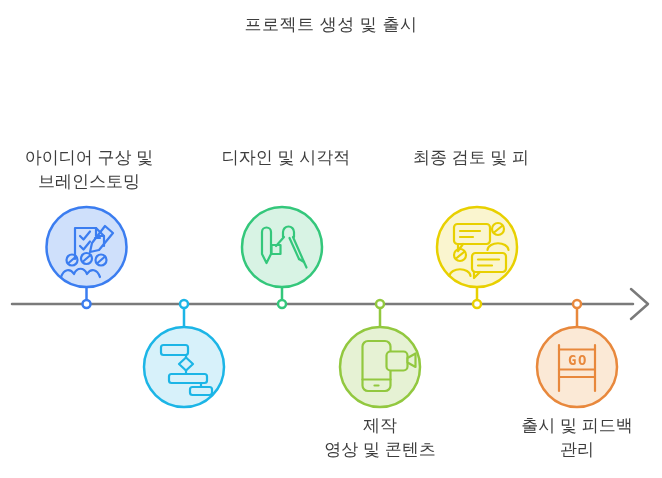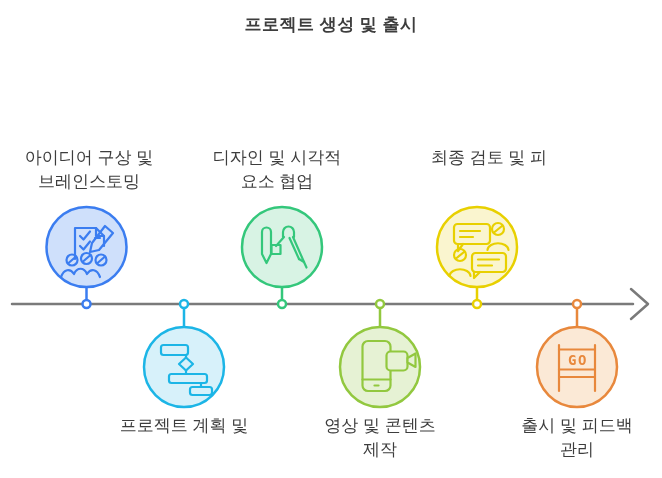--- a/index.html
+++ b/index.html
@@ -5,21 +5,21 @@
   html,body{margin:0;padding:0;background:#fff;}
   #stage{
     position:relative;
     width:662px;height:478px;
     background:#ffffff;
     font-family:"Liberation Sans","DejaVu Sans",sans-serif;
     overflow:hidden;
   }
   .title{
     position:absolute;top:13px;left:0;width:662px;
-    text-align:center;font-size:17px;font-weight:700;color:#3d3d3d;
+    text-align:center;font-size:17px;font-weight:400;color:#3d3d3d;
     letter-spacing:0.5px;
   }
   .label{
     position:absolute;width:184px;
     text-align:center;font-size:17px;line-height:24px;color:#3d3d3d;
   }
   .label.above{top:146px;}
   .label.below{top:414px;}
   svg{position:absolute;top:0;left:0;}
   .axis{stroke:#7a7a7a;stroke-width:2.5;fill:none;stroke-linecap:round;stroke-linejoin:round;}
@@ -157,31 +157,29 @@
         <text class="go-text" x="578" y="364.5" text-anchor="middle">GO</text>
       </g>
     </g>
   </svg>
 
   <div class="label above" style="left:-3px">
     <div>아이디어 구상 및</div>
     <div>브레인스토밍</div>
   </div>
   <div class="label below" style="left:92px">
-    <div>프로젝트 계획 및</div>
   </div>
-  <div class="label above" style="left:185px">
+  <div class="label above" style="left:194px">
     <div>디자인 및 시각적</div>
-    <div>요소 협업</div>
   </div>
   <div class="label below" style="left:288px">
+    <div>제작</div>
     <div>영상 및 콘텐츠</div>
-    <div>제작</div>
   </div>
-  <div class="label above" style="left:397px">
+  <div class="label above" style="left:379px">
     <div>최종 검토 및 피</div>
   </div>
   <div class="label below" style="left:485px">
     <div>출시 및 피드백</div>
     <div>관리</div>
   </div>
 
 </div>
 
 </body></html>

